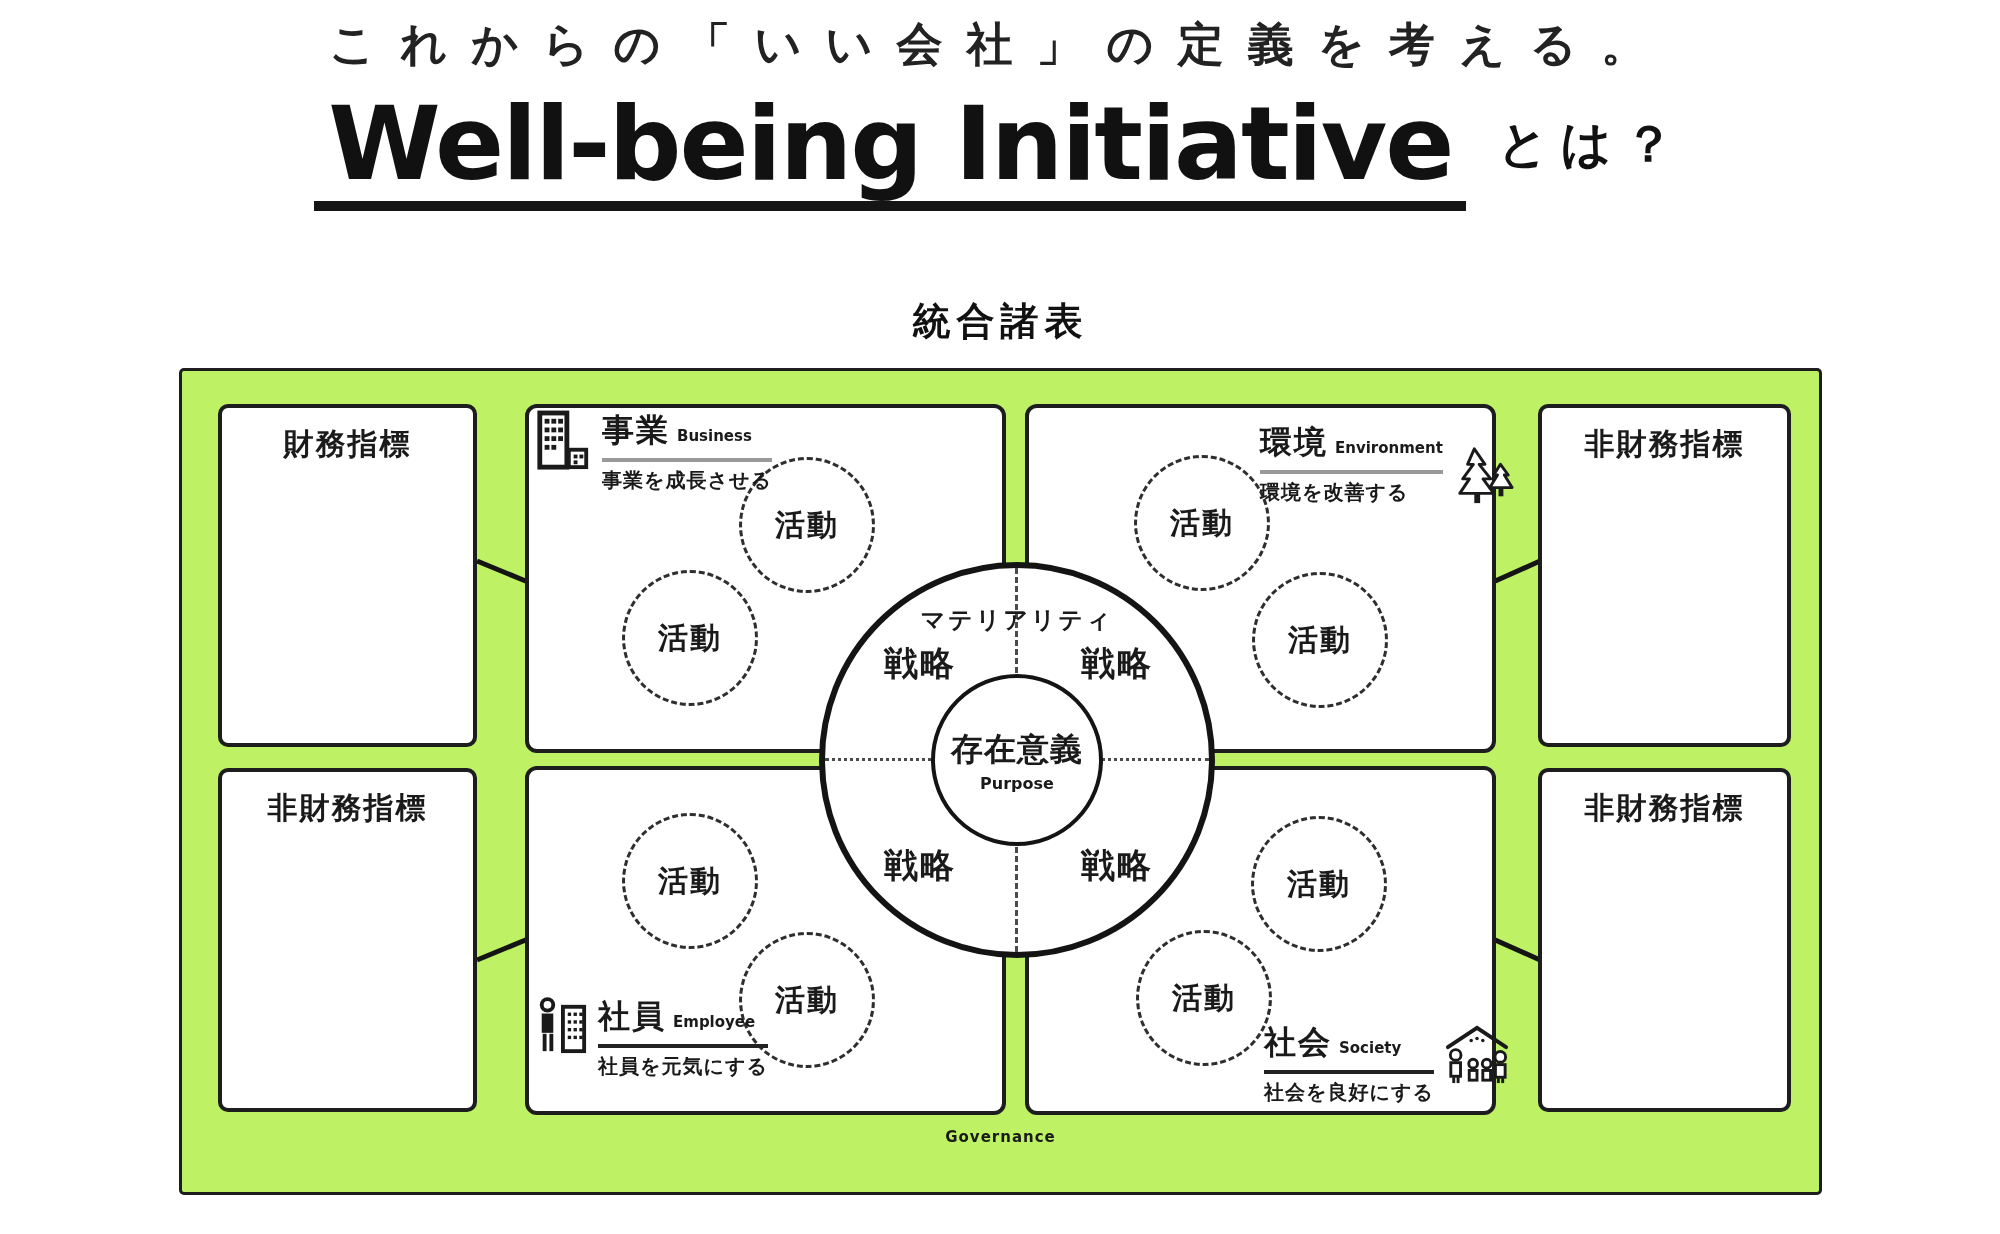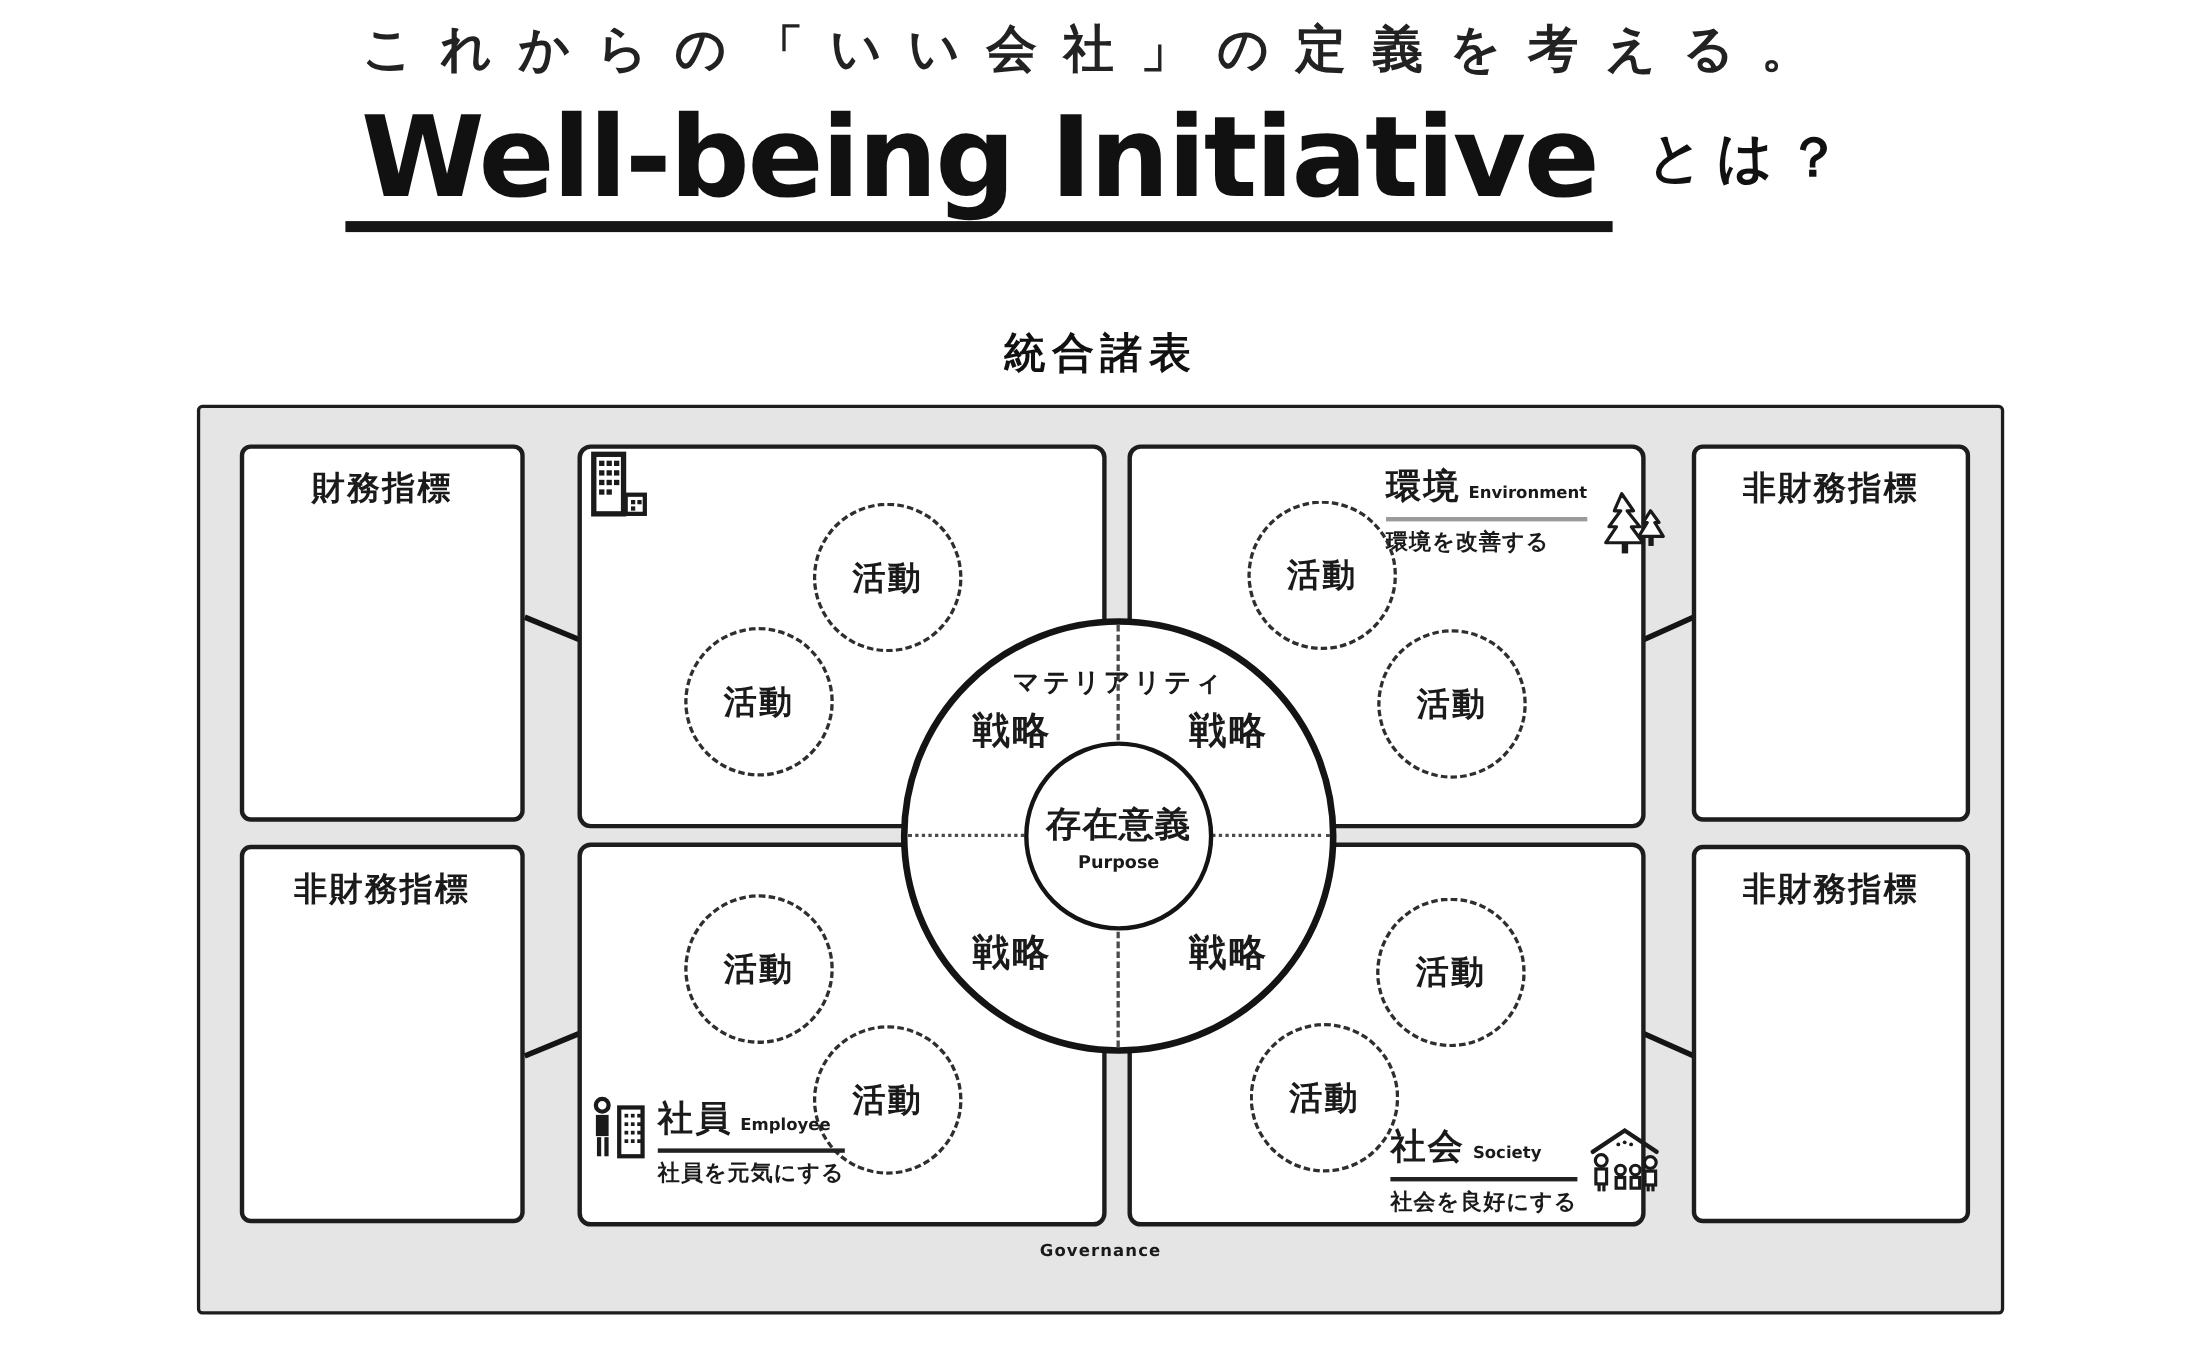--- a/index.html
+++ b/index.html
@@ -14,21 +14,21 @@
            border-bottom:10px solid #151515;padding:0 14px 4px 14px;line-height:1.05;color:#111;}
   .hero-ja{display:inline-block;font-size:50px;font-weight:700;letter-spacing:12px;margin-left:26px;
            vertical-align:18px;color:#111;}
 
   
   .board-title{position:absolute;left:179px;top:296px;width:1643px;text-align:center;
                font-size:38px;font-weight:800;letter-spacing:6px;color:#111;}
 
   
   .board{position:absolute;left:179px;top:368px;width:1643px;height:827px;
-         border:3px solid #1d1d1d;border-radius:5px;background:#e5e5e5;box-sizing:border-box;}
+         border:3px solid #1d1d1d;border-radius:5px;background:#bef264;box-sizing:border-box;}
   .connectors{position:absolute;left:0;top:0;width:1637px;height:821px;}
 
   .metric-box{position:absolute;border:4px solid #1d1d1d;border-radius:10px;background:#fff;
               box-sizing:border-box;text-align:center;}
   .metric-box .metric-label{display:block;margin-top:16px;font-size:30px;font-weight:700;letter-spacing:2px;}
   .mb-tl{left:36px;top:33px;width:259px;height:343px;}
   .mb-bl{left:36px;top:397px;width:259px;height:344px;}
   .mb-tr{left:1356px;top:33px;width:253px;height:343px;}
   .mb-br{left:1356px;top:397px;width:253px;height:344px;}
 
@@ -178,20 +178,27 @@
           <rect x="11" y="37" width="5" height="5"></rect>
             <rect x="18" y="37" width="5" height="5"></rect>
         </g>
         <rect x="36" y="42" width="18" height="18" fill="#fff" stroke="#1a1a1a" stroke-width="4"></rect>
         <g fill="#1a1a1a">
             <rect x="41" y="47" width="4" height="4"></rect>
             <rect x="47" y="47" width="4" height="4"></rect>
             <rect x="41" y="53" width="4" height="4"></rect>
           </g>
       </svg>
+      <div class="qtext">
+        <div class="qtitle">
+          <span class="jp">事業</span><span class="en">Business</span>
+        </div>
+        <div class="qrule gray"></div>
+        <div class="qsub">事業を成長させる</div>
+      </div>
     </div>
 
     <div class="qhead qh-tr">
       <div class="qtext">
         <div class="qtitle">
           <span class="jp">環境</span><span class="en">Environment</span>
         </div>
         <div class="qrule gray"></div>
         <div class="qsub">環境を改善する</div>
       </div>

